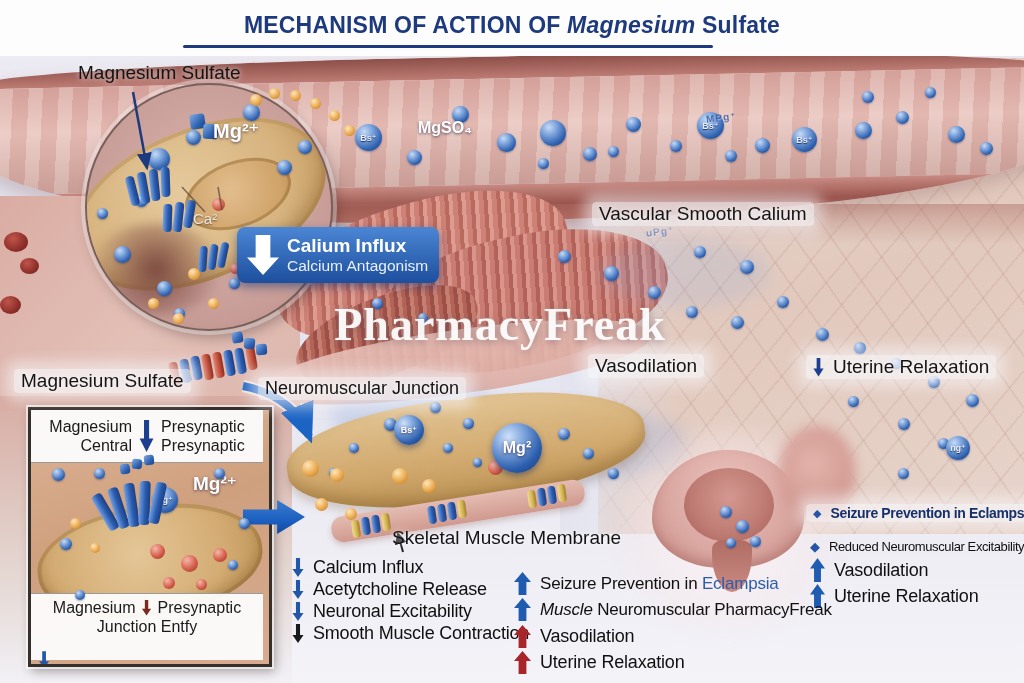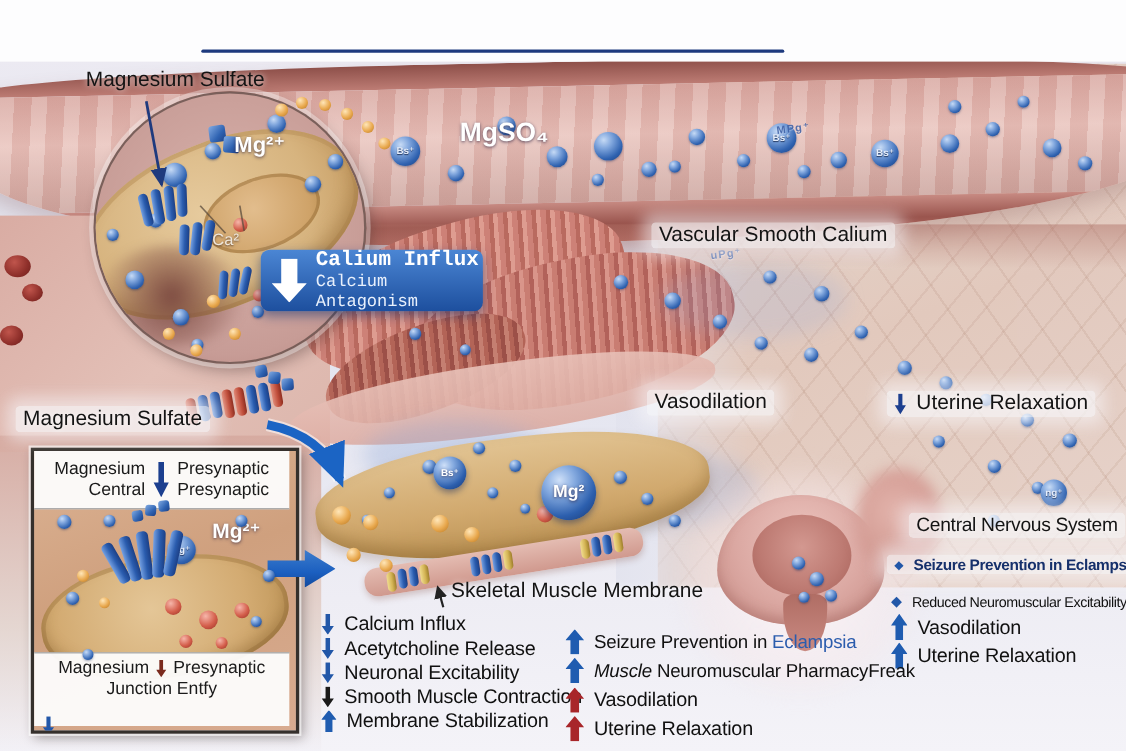--- a/index.html
+++ b/index.html
@@ -108,21 +108,21 @@
   .band{background:rgba(247,246,250,.72);border-radius:4px;box-shadow:0 0 14px 8px rgba(247,246,250,.55);padding:1px 7px;}
   .wlbl{color:#fff;font-weight:700;white-space:nowrap;text-shadow:0 1px 3px rgba(40,30,60,.75);}
   .row{position:absolute;display:flex;align-items:center;gap:9px;white-space:nowrap;}
   .fx-text{font-size:18px;color:#101010;letter-spacing:-.2px;}
   #title{left:0;top:12px;width:1024px;text-align:center;font-size:23px;font-weight:700;color:#1e3a7e;letter-spacing:.2px;}
   #title .it{font-style:italic;}
   .underline{left:183px;top:45px;width:530px;height:3px;background:#1e3a7e;border-radius:2px;}
   .influx-box{left:237px;top:227px;width:202px;height:56px;border-radius:8px;
     background:linear-gradient(180deg,#4b86d4,#1d4f9e);box-shadow:0 4px 10px rgba(20,50,110,.5);
     display:flex;align-items:center;gap:8px;padding-left:10px;box-sizing:border-box;}
-  .influx-text{line-height:1.15;color:#fff;font-family:Liberation Mono, monospace;}
+  .influx-text{line-height:1.15;color:#fff;}
   .influx-l1{font-size:19px;font-weight:700;}
   .influx-l2{font-size:15.5px;color:#e8f0fc;}
   .watermark{left:0;top:298px;width:1000px;text-align:center;
     font-family:"Liberation Serif","DejaVu Serif",serif;font-weight:700;font-size:46px;letter-spacing:1px;
     color:rgba(255,255,255,.92);text-shadow:0 2px 8px rgba(110,80,90,.6),0 0 2px rgba(255,255,255,.35);}
   .garble{font-size:10px;font-weight:700;color:#3c5fa6;opacity:.85;transform:rotate(-7deg);letter-spacing:1px;
     text-shadow:0 1px 1px rgba(255,255,255,.5);white-space:nowrap;}
   .ib-txt{font-size:16px;color:#1a1a1a;line-height:1.2;}
   .ib-navy{color:#be185d;font-weight:700;margin-top:25px;}
   .cns-navy{color:#16306b;font-weight:600;}
@@ -373,56 +373,62 @@
     </defs>
     <path d="M133,92 L147,168" stroke="#1e3a7e" stroke-width="2.5" fill="none" marker-end="url(#mNavy)"></path>
     <path d="M243,386 Q293,396 309,436" stroke="rgba(255,255,255,.55)" stroke-width="12" fill="none"></path>
     <path d="M243,386 Q293,396 309,436" stroke="#1b64c4" stroke-width="8" fill="none" marker-end="url(#mBlue)"></path>
     <path d="M403,552 L398,534" stroke="#222" stroke-width="2" fill="none" marker-end="url(#mBlack)"></path>
     <path d="M205,212 L182,187" stroke="rgba(90,75,60,.75)" stroke-width="1.5" fill="none"></path>
     <path d="M222,210 L218,187" stroke="rgba(90,75,60,.75)" stroke-width="1.5" fill="none"></path>
   </svg>
 
   <div class="abs title-band"></div>
+  <div class="abs" id="title">
+    <span>MECHANISM OF ACTION OF</span>
+    <span class="it">Magnesium</span>
+    <span>Sulfate</span>
+  </div>
   <div class="abs underline"></div>
 
   <div class="abs lbl" style="left:78px;top:62px">Magnesium Sulfate</div>
   <div class="abs wlbl" style="left:213px;top:119px;font-size:20px">Mg²⁺</div>
   <div class="abs" style="left:193px;top:210px;font-size:15px;color:#efe7dc;text-shadow:0 1px 2px rgba(60,40,30,.8)">Ca²</div>
-  <div class="abs wlbl" style="left:418px;top:107px;font-size:24px">MgSO₄</div>
+  <div class="abs wlbl" style="left:418px;top:119px;font-size:16px">MgSO₄</div>
   <div class="abs garble" style="left:706px;top:112px">MPg⁺</div>
   <div class="abs garble" style="left:646px;top:226px">uPg⁺</div>
 
   <div class="abs influx-box">
     <span class="ar ar-block-dn c-white" style="width:32px;height:40px;filter:drop-shadow(0 2px 2px rgba(10,30,70,.5))"></span>
     <span class="influx-text">
       <span class="influx-l1" style="display:block">Calium Influx</span>
       <span class="influx-l2" style="display:block">Calcium Antagonism</span>
     </span>
   </div>
 
   <div class="abs lbl band" style="left:592px;top:202px">Vascular Smooth Calium</div>
+  <div class="abs watermark">PharmacyFreak</div>
   <div class="abs lbl band" style="left:588px;top:354px">Vasodilation</div>
 
   <div class="row band" style="left:806px;top:355px">
     <span class="ar ar-thin-dn c-navy" style="width:11px;height:19px"></span>
     <span class="lbl">Uterine Relaxation</span>
   </div>
 
   <div class="abs lbl band" style="left:14px;top:369px">Magnesium Sulfate</div>
+  <div class="abs lbl band" style="left:258px;top:377px;font-size:18px">Neuromuscular Junction</div>
 
   <div class="abs sphere-big" style="left:492px;top:423px;width:50px;height:50px">
     <span class="wlbl" style="font-size:16px">Mg²</span>
   </div>
   <div class="abs sphere-big" style="left:394px;top:415px;width:30px;height:30px">
     <span class="wlbl" style="font-size:9px">Bs⁺</span>
   </div>
 
-  <div class="abs lbl" style="left:410px;top:527px">Skeletal Muscle Membrane</div>
-  <div class="abs lbl band" style="left:826px;top:466px;font-size:17.5px;letter-spacing:-.3px">Central Nervous System</div>
+  <div class="abs lbl" style="left:392px;top:527px">Skeletal Muscle Membrane</div>
 
   <div class="row band" style="left:806px;top:504px">
     <span class="diamond" style="font-size:11px">◆</span>
     <span class="cns-navy" style="font-size:14px;letter-spacing:-.35px">Seizure Prevention in Eclampsia</span>
   </div>
   <div class="row" style="left:810px;top:539px">
     <span class="diamond" style="font-size:13px">◆</span>
     <span class="fx-text" style="font-size:13px;letter-spacing:-.4px">Reduced Neuromuscular Excitability</span>
   </div>
   <div class="row" style="left:810px;top:558px">
@@ -443,24 +449,20 @@
     <span class="fx-text">Neuronal Excitability</span>
   </div>
   <div class="row" style="left:292px;top:579px">
     <span class="ar ar-thin-dn c-blue" style="width:12px;height:19px"></span>
     <span class="fx-text">Acetytcholine Release</span>
   </div>
   <div class="row" style="left:292px;top:623px">
     <span class="ar ar-thin-dn c-black" style="width:12px;height:19px"></span>
     <span class="fx-text">Smooth Muscle Contraction</span>
   </div>
-  <div class="row" style="left:292px;top:645px">
-    <span class="ar ar-block-up c-mblue" style="width:14px;height:20px"></span>
-    <span class="fx-text">Membrane Stabilization</span>
-  </div>
 
   <div class="row" style="left:514px;top:572px">
     <span class="ar ar-block-up c-mblue" style="width:17px;height:23px"></span>
     <span class="fx-text" style="font-size:17px"><span>Seizure Prevention in </span><span style="color:#2b5cad">Eclampsia</span></span>
   </div>
   <div class="row" style="left:514px;top:598px">
     <span class="ar ar-block-up c-mblue" style="width:17px;height:23px"></span>
     <span class="fx-text" style="font-size:17px"><i>Muscle</i><span> Neuromuscular PharmacyFreak</span></span>
   </div>
   <div class="row" style="left:514px;top:625px">

